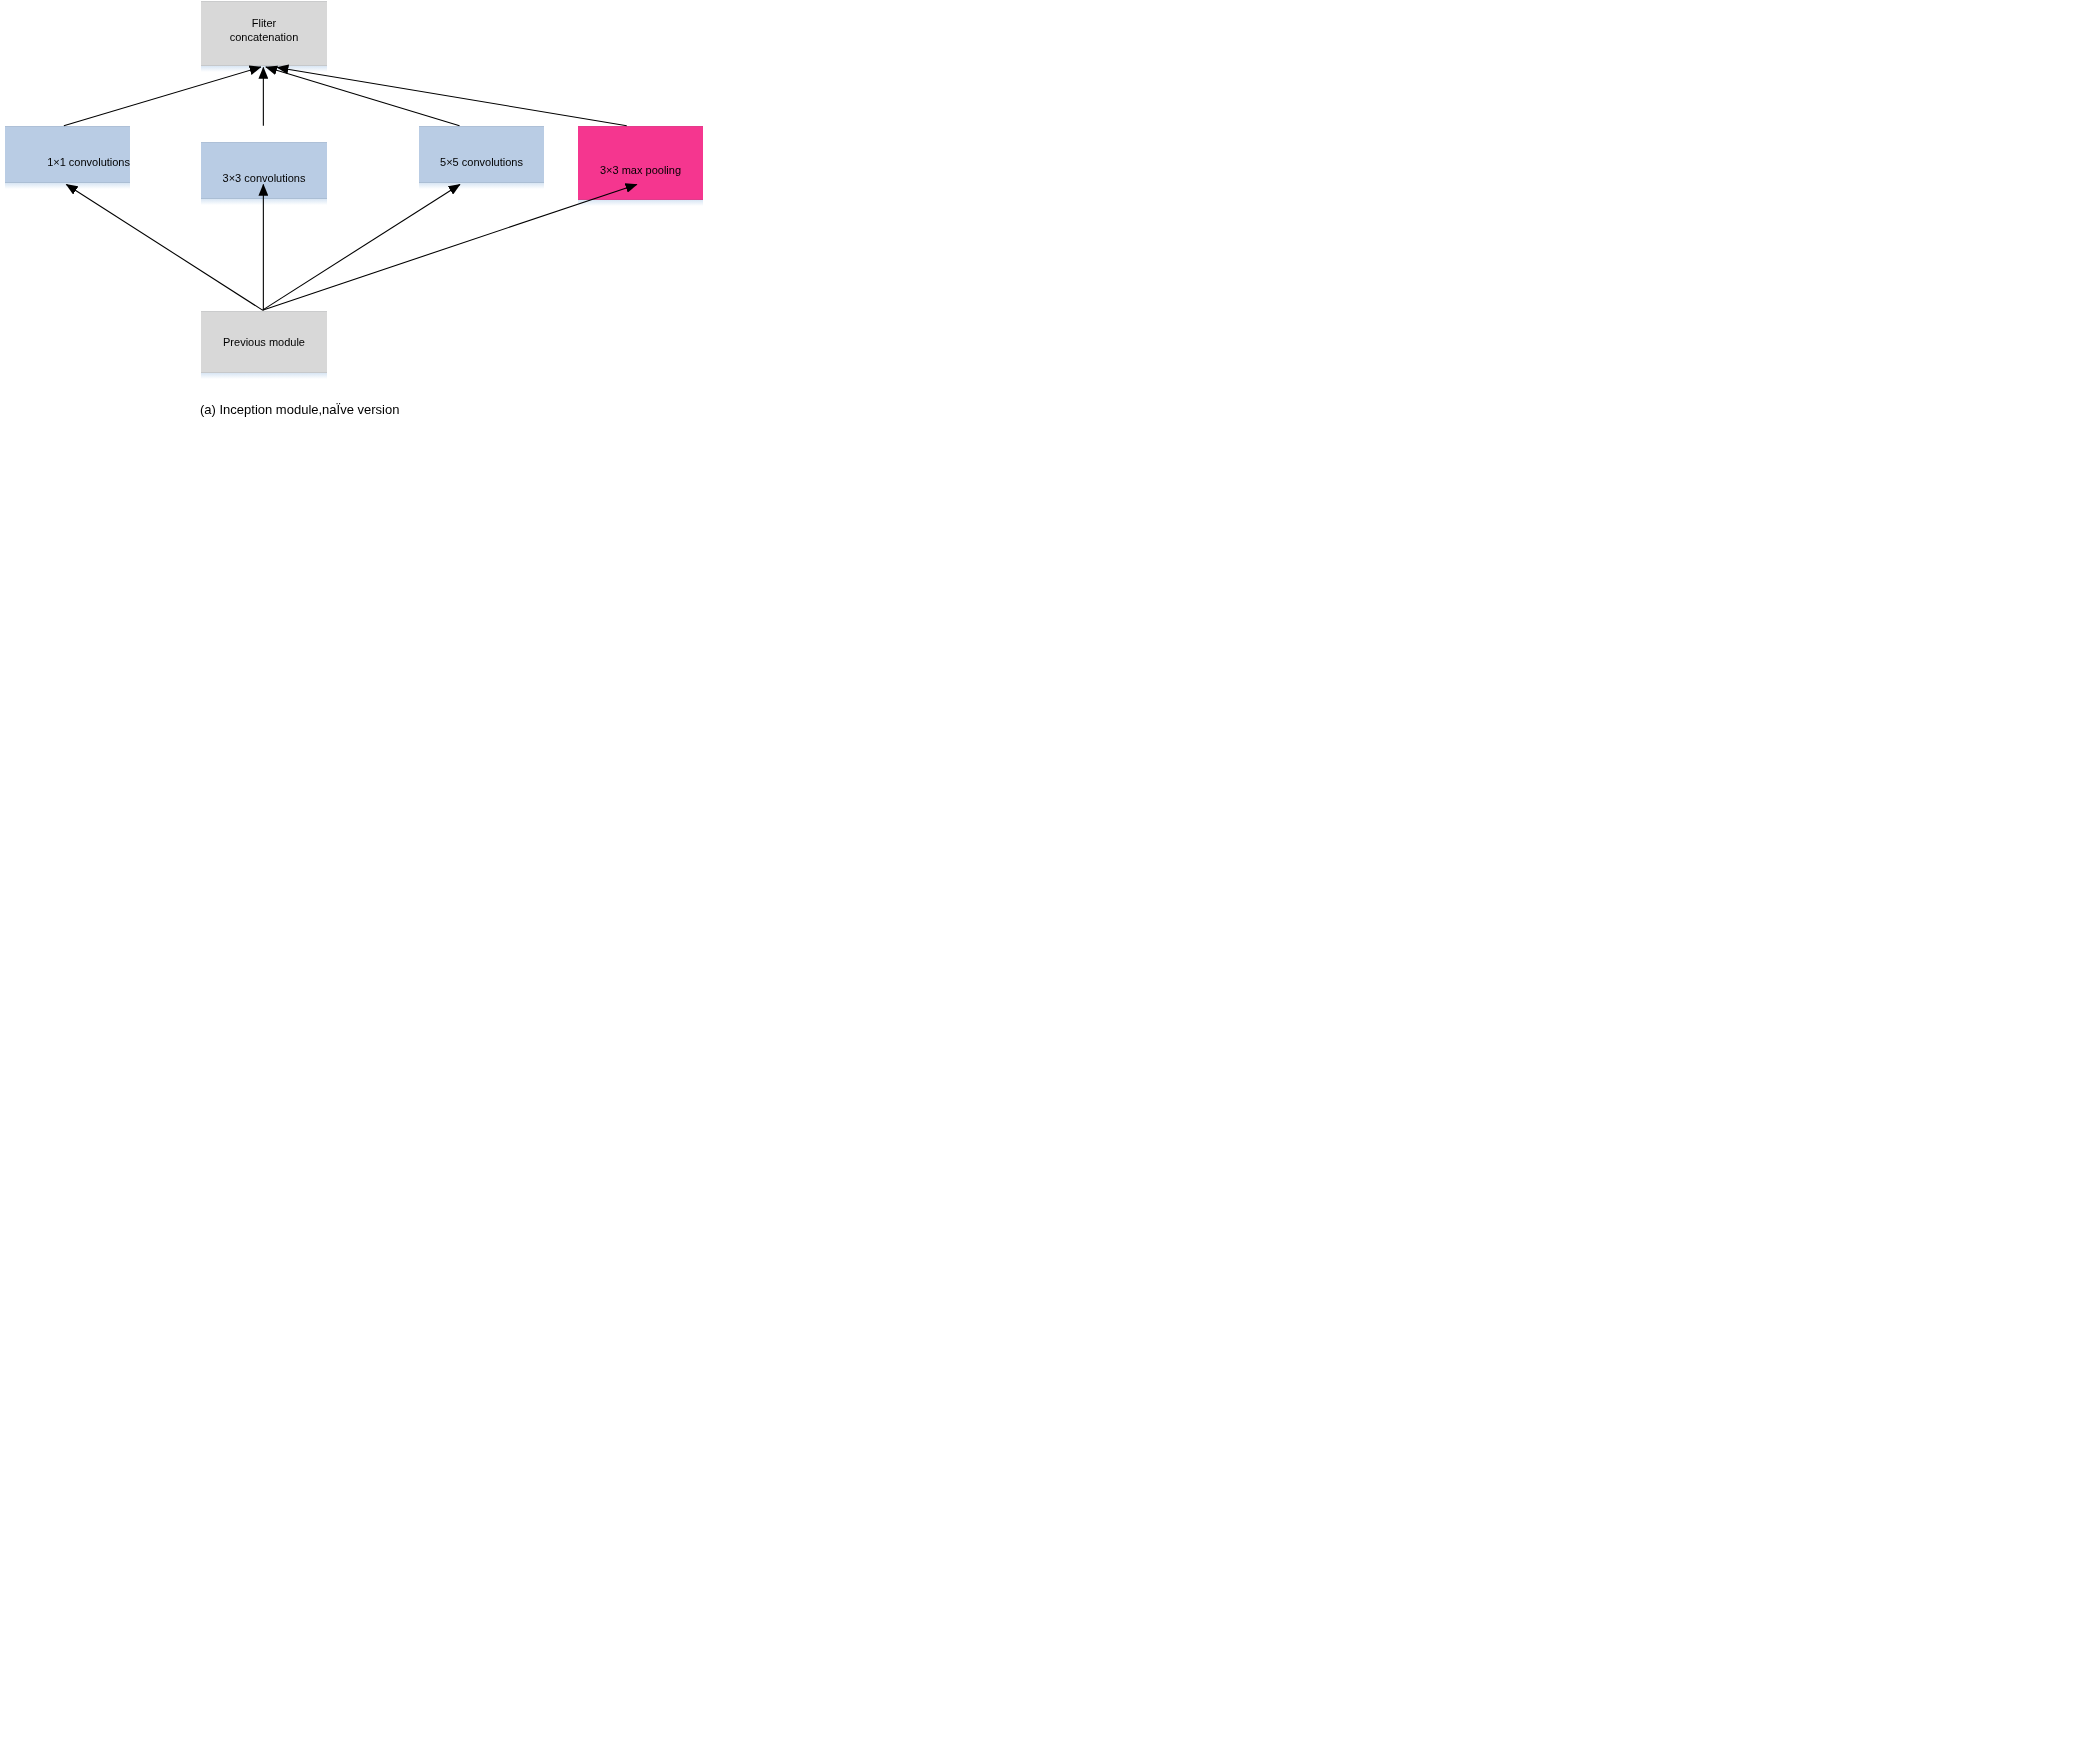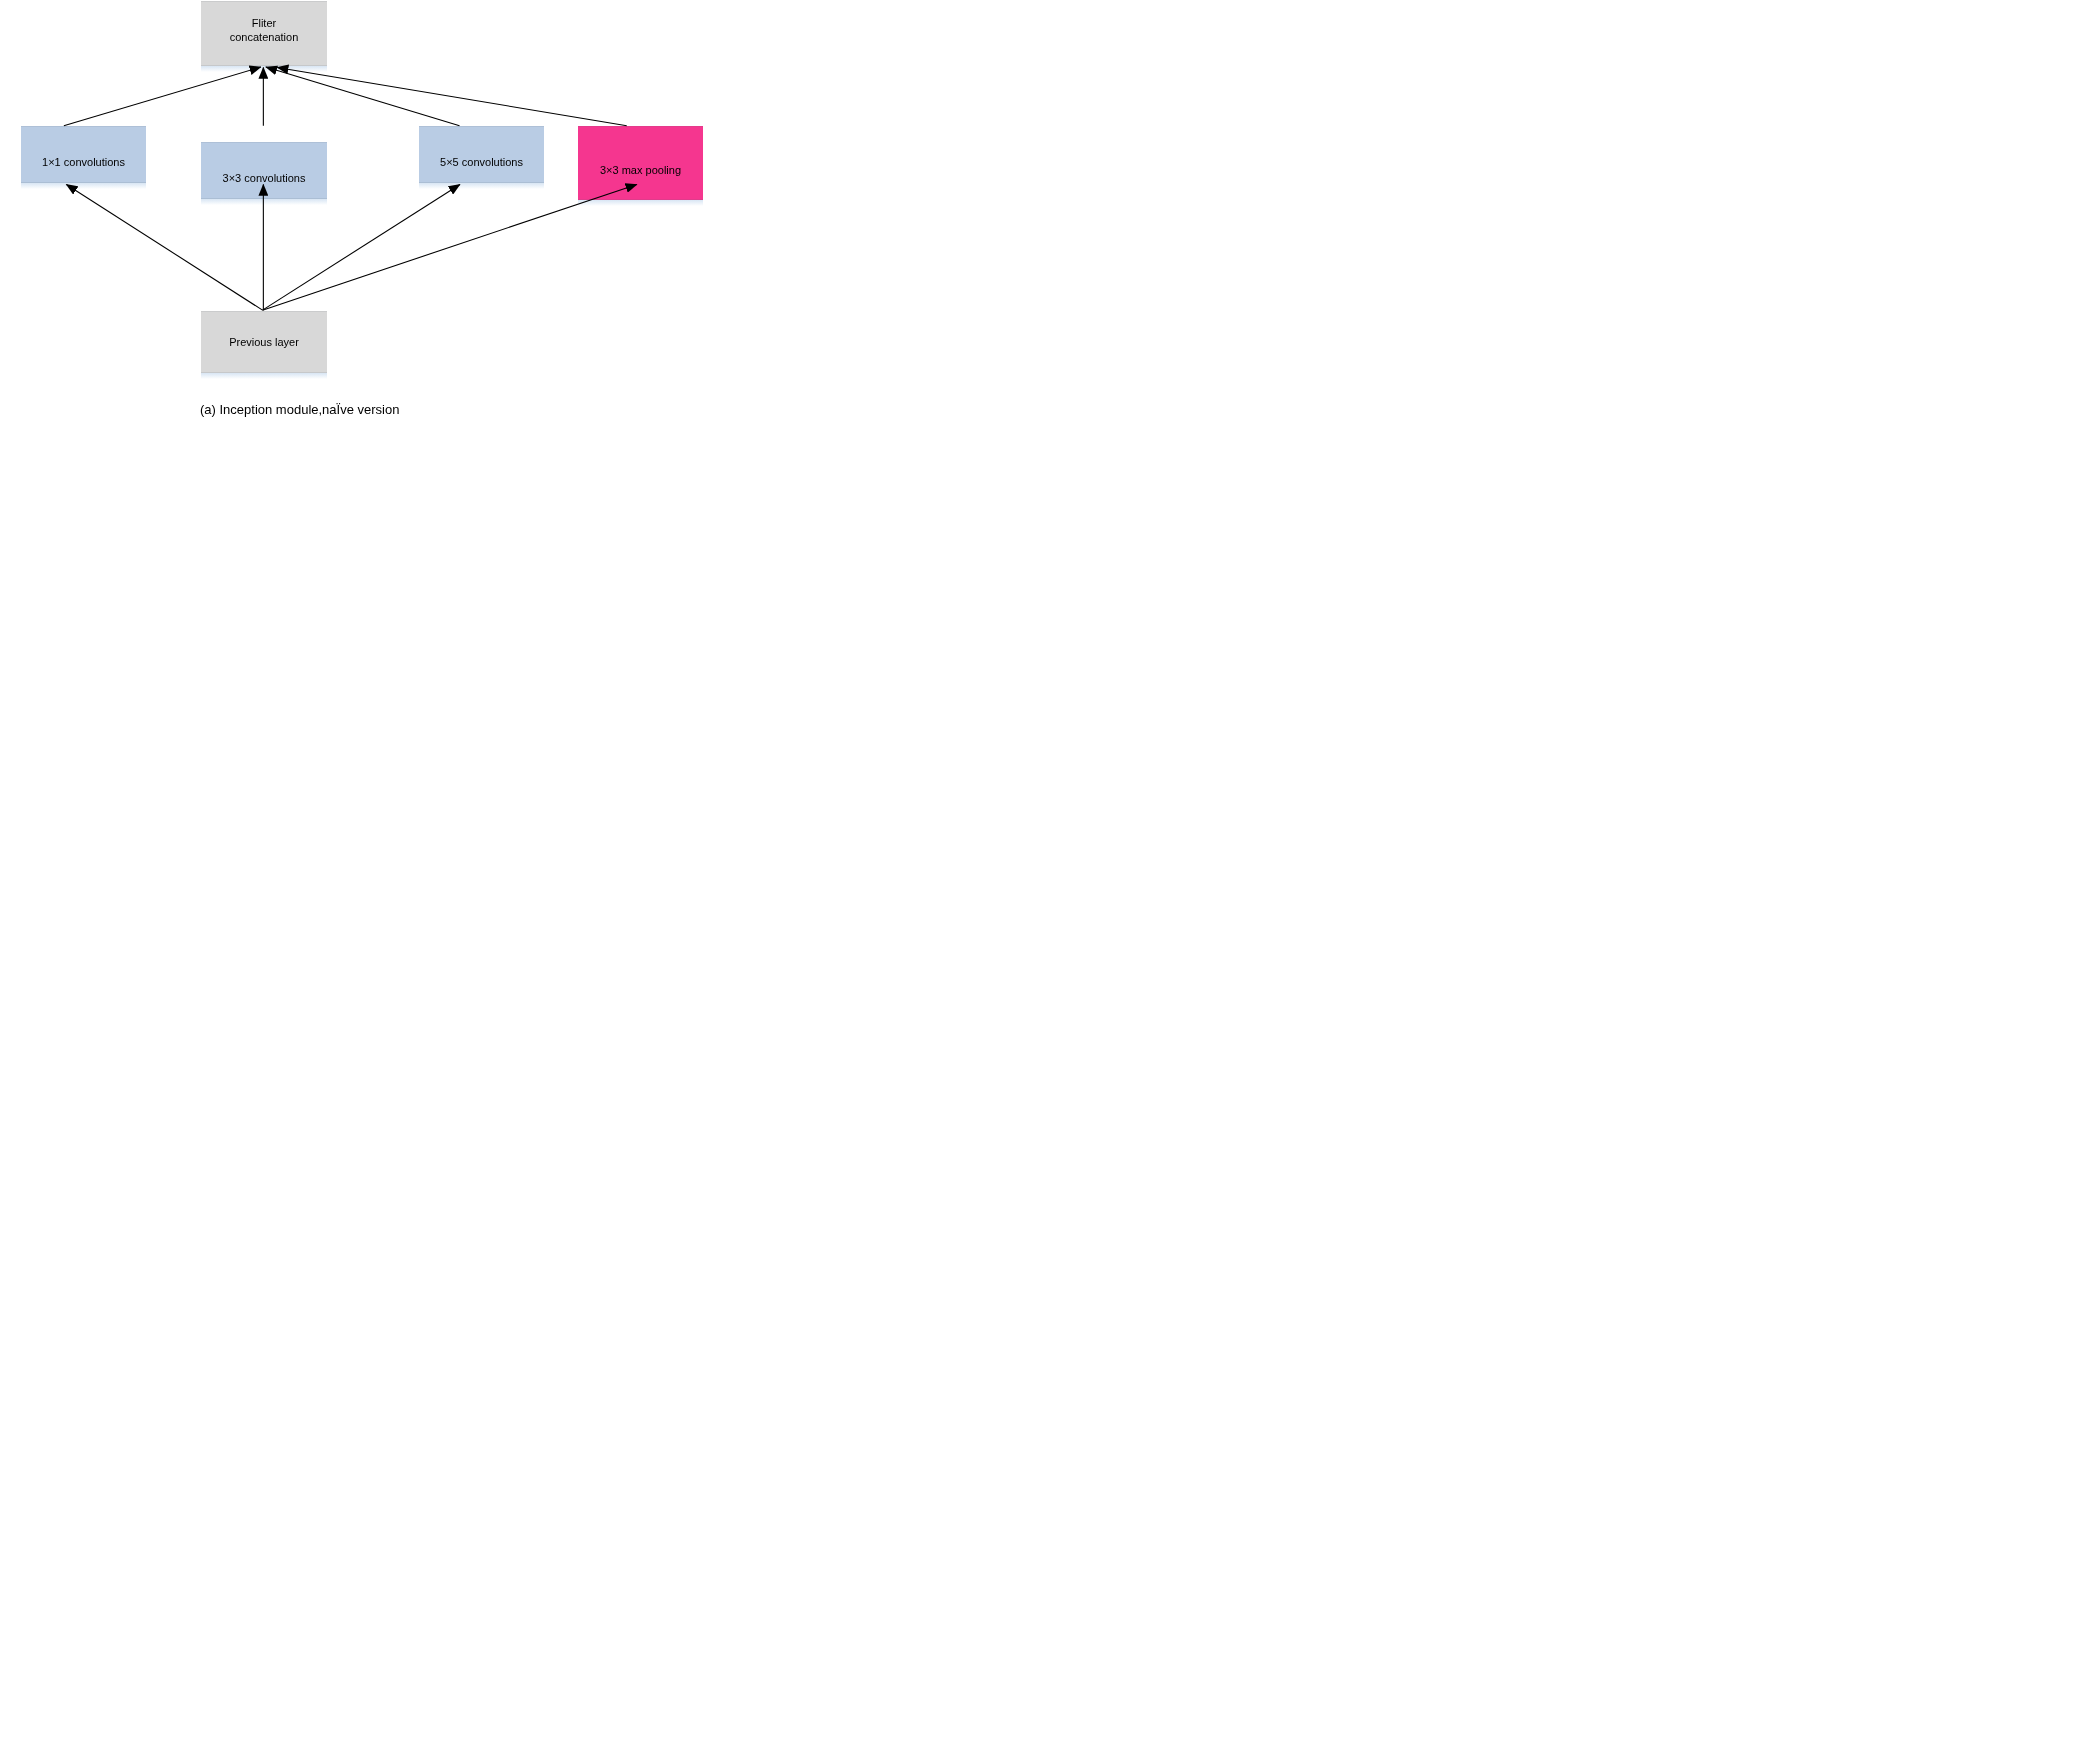--- a/index.html
+++ b/index.html
@@ -37,21 +37,21 @@
     background: linear-gradient(to bottom, rgba(214,228,243,0.95), rgba(214,228,243,0));
     pointer-events: none;
   }
   .node .label {
     font-size: 11px;
     line-height: 1.25;
     white-space: pre-line;
   }
   .node-concat   { left: 201px; top: 1.3px;   width: 126px; height: 65px; }
   .node-concat .label { transform: translateY(-3.4px); }
-  .node-conv1    { left: 21px;   top: 126px; width: 125px; height: 57px; }
+  .node-conv1    { left: 5px;   top: 126px; width: 125px; height: 57px; justify-content: flex-end; }
   .node-conv3    { left: 201px; top: 126px; width: 126px; height: 57px; }
   .node-conv5    { left: 399px; top: 126px; width: 125px; height: 57px; margin-left: 20px; }
   .node-maxpool  { left: 578px;top: 126px; width: 125px; height: 74px; }
   .node-conv1 .label, .node-conv3 .label, .node-conv5 .label, .node-maxpool .label {
     transform: translateY(7.6px);
   }
   .node-previous { left: 201px; top: 311px; width: 126px; height: 62px; }
   .node-previous .label { transform: translateY(0.8px); }
   .caption {
     position: absolute;
@@ -102,19 +102,19 @@
 
   <div class="node node-conv5" style="background-color: rgb(185, 204, 228);">
     <span class="label">5×5 convolutions</span>
   </div>
 
   <div class="node node-maxpool" style="background-color: rgb(245, 54, 143);">
     <span class="label">3×3 max pooling</span>
   </div>
 
   <div class="node node-previous" style="background-color: rgb(216, 216, 216);">
-    <span class="label">Previous layer</span>
+    <span class="label">Previous module</span>
   </div>
 
   <div class="caption">(a) Inception module,naÏve version</div>
 
 </div>
 
 
 </body></html>

